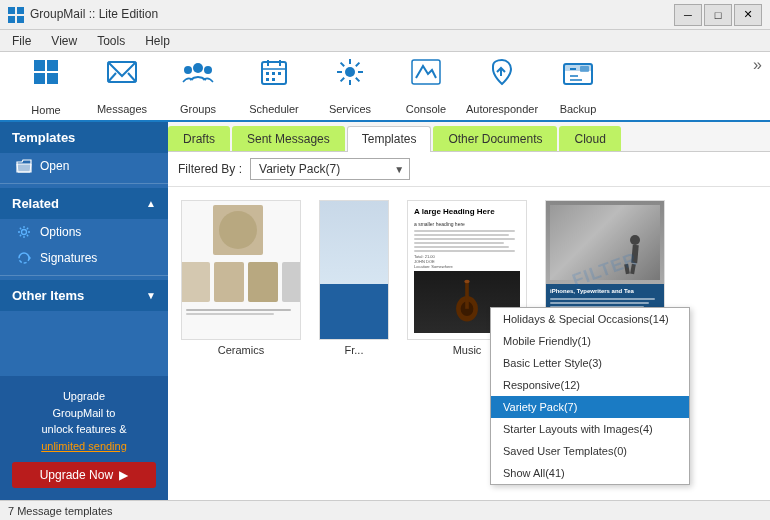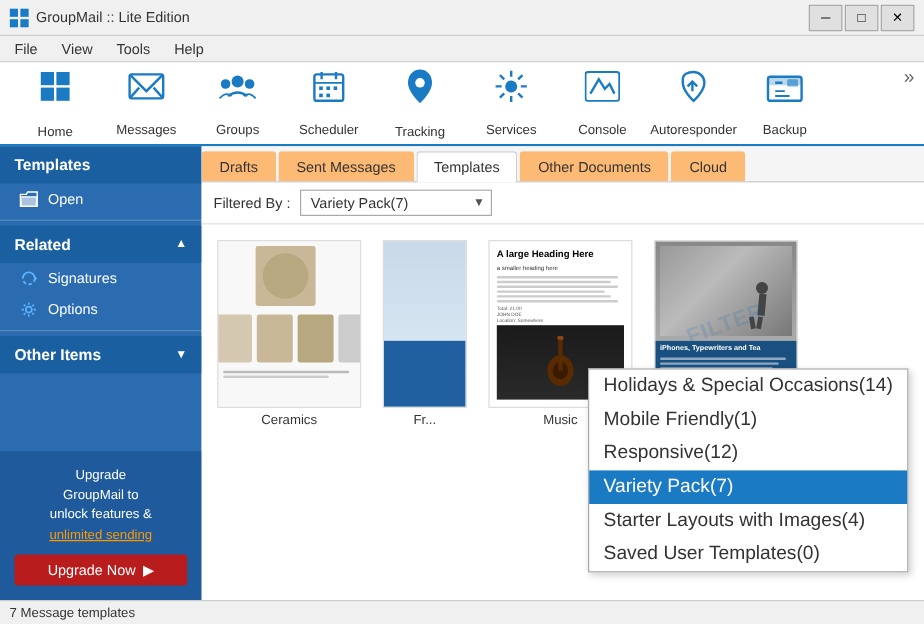--- a/index.html
+++ b/index.html
@@ -140,21 +140,21 @@
       padding-top: 4px;
     }
     .tab {
       padding: 5px 14px;
       font-size: 12px;
       cursor: pointer;
       border: 1px solid transparent;
       border-bottom: none;
       margin-right: 2px;
       color: #333;
-      background: #fdba74;
+      background: #bef264;
       border-radius: 3px 3px 0 0;
     }
     .tab.active {
       background: white;
       border-color: #ccc;
       border-bottom-color: white;
       margin-bottom: -1px;
       z-index: 1;
     }
 
@@ -195,21 +195,21 @@
       background: white;
       border: 1px solid #aaa;
       min-width: 200px;
       z-index: 100;
       top: 185px;
       left: 490px;
       box-shadow: 2px 2px 6px rgba(0,0,0,0.2);
     }
     .dropdown-item {
       padding: 5px 12px;
-      font-size: 16px;
+      font-size: 11px;
       cursor: pointer;
       color: #333;
     }
     .dropdown-item.selected { background: #1a7bc4; color: white; }
 
     
     .templates-grid {
       flex: 1;
       overflow-y: auto;
       overflow-x: hidden;
@@ -390,29 +390,20 @@
         <rect x="12" y="14" width="3" height="3" fill="#1a7bc4"></rect>
         <rect x="18" y="14" width="3" height="3" fill="#1a7bc4"></rect>
         <rect x="6" y="20" width="3" height="3" fill="#1a7bc4"></rect>
         <rect x="12" y="20" width="3" height="3" fill="#1a7bc4"></rect>
       </svg>
     </div>
     <span class="toolbar-label">Scheduler</span>
   </div>
   <div class="toolbar-item">
     <div class="toolbar-icon">
-      <svg width="28" height="32" viewBox="0 0 28 32">
-        <path d="M14,2 C8,2 4,7 4,13 C4,21 14,30 14,30 C14,30 24,21 24,13 C24,7 20,2 14,2 Z" fill="#1a7bc4"></path>
-        <circle cx="14" cy="13" r="4" fill="white"></circle>
-      </svg>
-    </div>
-    <span class="toolbar-label">Tracking</span>
-  </div>
-  <div class="toolbar-item">
-    <div class="toolbar-icon">
       <svg width="30" height="30" viewBox="0 0 30 30">
         <circle cx="15" cy="15" r="5" fill="#1a7bc4"></circle>
         <path d="M15,2 L15,7 M15,23 L15,28 M2,15 L7,15 M23,15 L28,15 M5.6,5.6 L9.2,9.2 M20.8,20.8 L24.4,24.4 M24.4,5.6 L20.8,9.2 M9.2,20.8 L5.6,24.4" stroke="#1a7bc4" stroke-width="2" fill="none"></path>
       </svg>
     </div>
     <span class="toolbar-label">Services</span>
   </div>
   <div class="toolbar-item">
     <div class="toolbar-icon">
       <svg width="30" height="28" viewBox="0 0 30 28">
@@ -462,39 +453,39 @@
         </svg>
       </span>
       <span>Open</span>
     </div>
 
     <div class="sidebar-divider"></div>
 
     <div class="sidebar-section-header">
       <span>Related</span>
       <span class="chevron-icon">▲</span>
+    </div>
+    <div class="sidebar-item">
+      <span class="sidebar-item-icon">
+        <svg width="14" height="14" viewBox="0 0 14 14">
+          <circle cx="7" cy="7" r="2.5" fill="none" stroke="#5cb3ff" stroke-width="1.3"></circle>
+          <path d="M7,1 L7,3 M7,11 L7,13 M1,7 L3,7 M11,7 L13,7 M2.8,2.8 L4.2,4.2 M9.8,9.8 L11.2,11.2 M11.2,2.8 L9.8,4.2 M4.2,9.8 L2.8,11.2" stroke="#5cb3ff" stroke-width="1.3"></path>
+        </svg>
+      </span>
+      <span>Options</span>
     </div>
     <div class="sidebar-item">
       <span class="sidebar-item-icon">
         <svg width="14" height="14" viewBox="0 0 14 14">
           <path d="M2,7 A5,5 0 0,1 12,7" fill="none" stroke="#5cb3ff" stroke-width="1.5"></path>
           <path d="M12,7 A5,5 0 0,1 2,7" fill="none" stroke="#5cb3ff" stroke-width="1.5" stroke-dasharray="3,2"></path>
           <polygon points="12,5 14,7 12,9" fill="#5cb3ff"></polygon>
         </svg>
       </span>
       <span>Signatures</span>
-    </div>
-    <div class="sidebar-item">
-      <span class="sidebar-item-icon">
-        <svg width="14" height="14" viewBox="0 0 14 14">
-          <circle cx="7" cy="7" r="2.5" fill="none" stroke="#5cb3ff" stroke-width="1.3"></circle>
-          <path d="M7,1 L7,3 M7,11 L7,13 M1,7 L3,7 M11,7 L13,7 M2.8,2.8 L4.2,4.2 M9.8,9.8 L11.2,11.2 M11.2,2.8 L9.8,4.2 M4.2,9.8 L2.8,11.2" stroke="#5cb3ff" stroke-width="1.3"></path>
-        </svg>
-      </span>
-      <span>Options</span>
     </div>
 
     <div class="sidebar-divider"></div>
 
     <div class="sidebar-section-header">
       <span>Other Items</span>
       <span class="chevron-icon">▼</span>
     </div>
 
     <div class="sidebar-upgrade">
@@ -619,24 +610,26 @@
             <div class="watermark">FILTER</div>
           </div>
         </div>
         <span class="template-name">One Step</span>
       </div>
     </div>
 
     <div class="dropdown-overlay">
       <div class="dropdown-item">Holidays &amp; Special Occasions(14)</div>
       <div class="dropdown-item">Mobile Friendly(1)</div>
+      <div class="dropdown-item">Basic Letter Style(3)</div>
       <div class="dropdown-item">Responsive(12)</div>
       <div class="dropdown-item selected">Variety Pack(7)</div>
       <div class="dropdown-item">Starter Layouts with Images(4)</div>
       <div class="dropdown-item">Saved User Templates(0)</div>
+      <div class="dropdown-item">Show All(41)</div>
     </div>
   </div>
 
 </div>
 
 <div class="status-bar">
   <span>7 Message templates</span>
 </div>
 
 </body></html>

